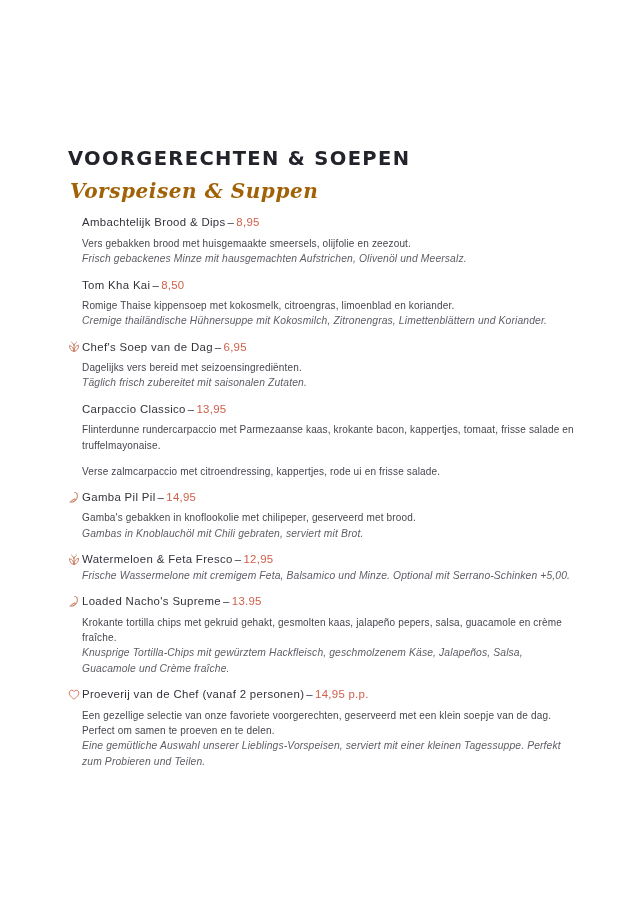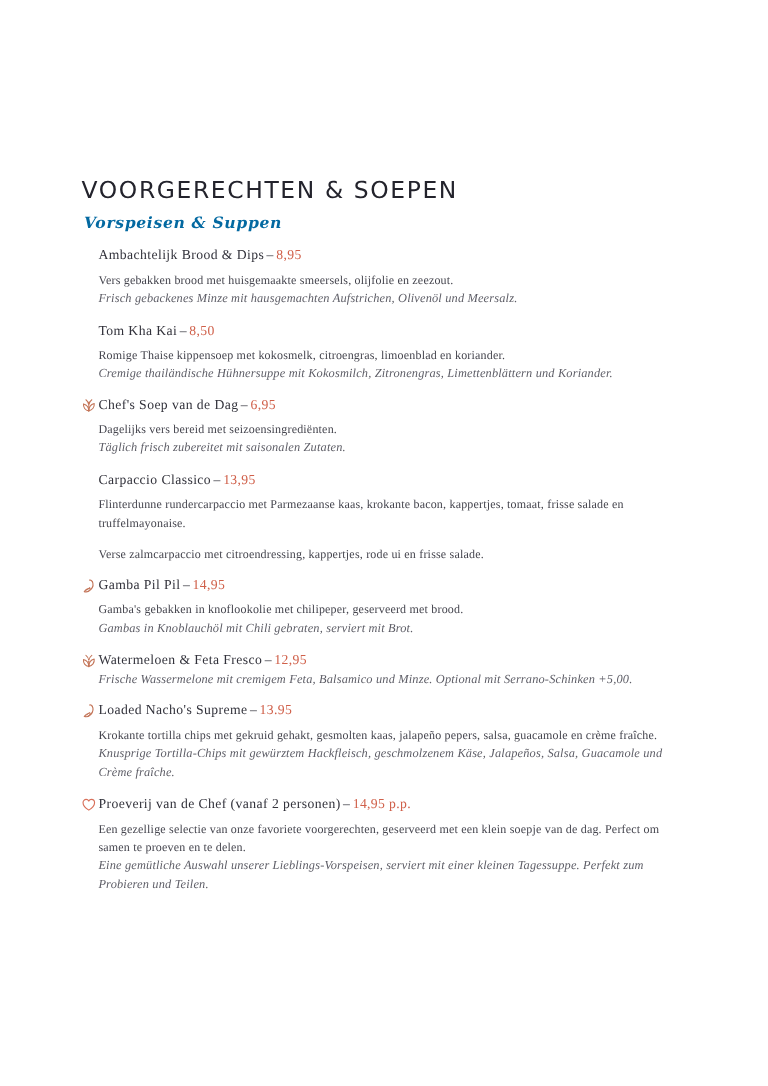--- a/index.html
+++ b/index.html
@@ -21,41 +21,41 @@
     width: 640px;
     height: 905px;
     background: #ffffff;
     padding: 148px 62px 0 68px;
   }
 
   
   .section-title {
     font-family: "DejaVu Sans", sans-serif;
     font-size: 19.5px;
-    font-weight: 400;
+    font-weight: 700;
     letter-spacing: 1.35px;
     color: #23232c;
     line-height: 1.15;
     white-space: nowrap;
   }
 
   .section-subtitle {
     font-family: "DejaVu Serif", serif;
     font-style: italic;
-    font-size: 13px;
+    font-size: 20px;
     font-weight: 600;
     letter-spacing: 0.55px;
-    color: #0369a1;
+    color: #a16207;
     margin-top: 9px;
     margin-left: 2px;
     margin-bottom: 12px;
   }
 
   
-  .menu-list { margin-top: 0; font-family: Liberation Serif, serif; }
+  .menu-list { margin-top: 0; }
 
   .menu-item {
     position: relative;
     padding-left: 14px;
     margin-bottom: 11px;
   }
 
   .item-head {
     position: relative;
     display: block;

